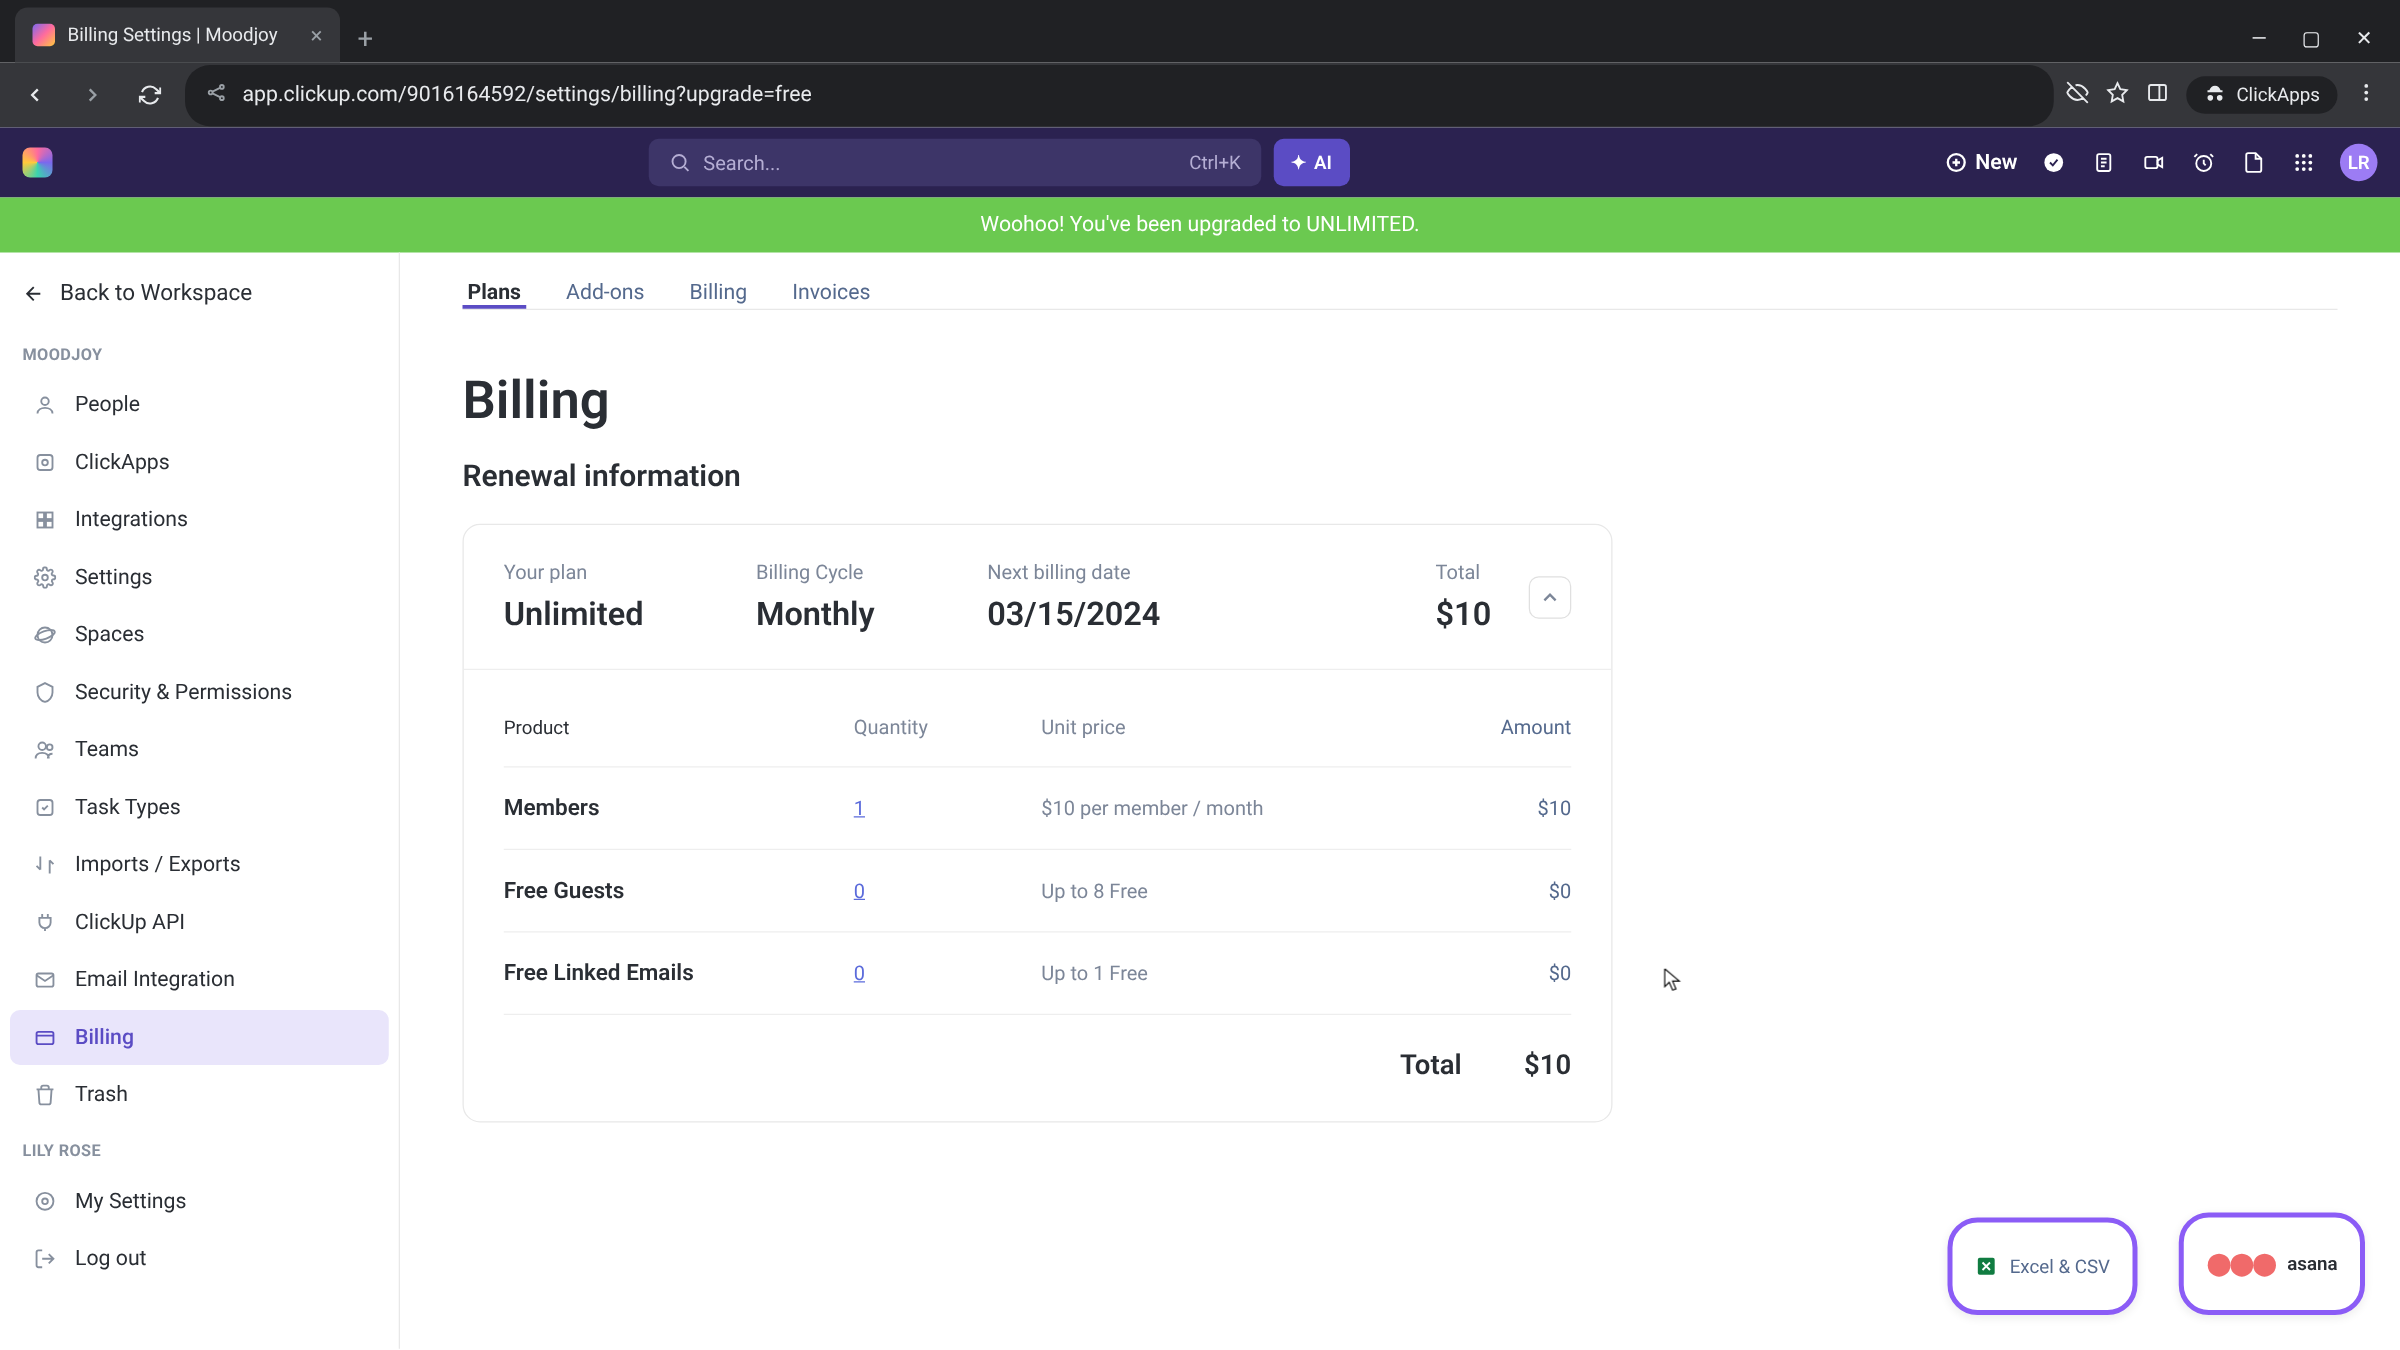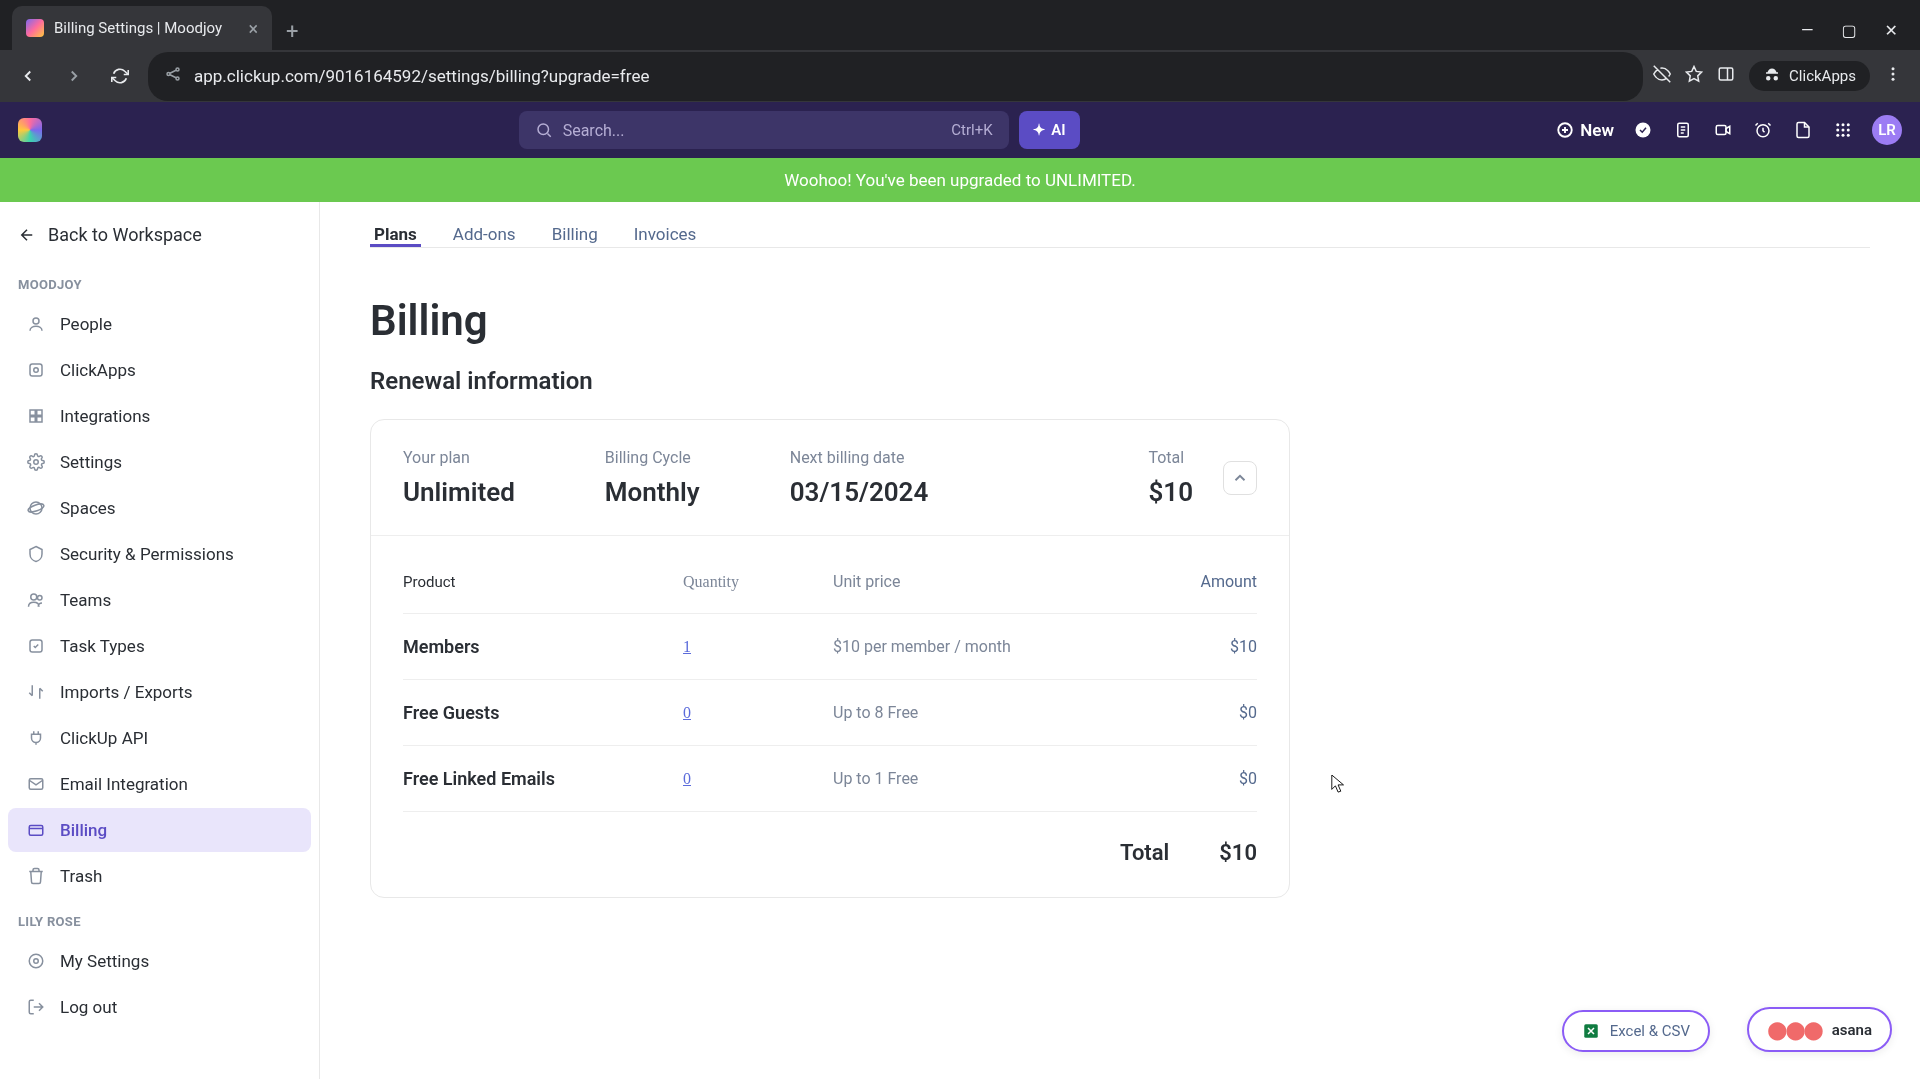--- a/index.html
+++ b/index.html
@@ -61,28 +61,28 @@
 .summary { display: flex; padding: 28px 32px; gap: 90px; border-bottom: 1px solid #eee; align-items: center; }
 .summary-col .label { font-size: 16px; color: #7c8698; margin-bottom: 10px; }
 .summary-col .value { font-size: 26px; font-weight: 600; color: #2a2e34; }
 .caret-box { width: 34px; height: 34px; border: 1px solid #e0e0e0; border-radius: 8px; display: flex; align-items: center; justify-content: center; color: #7c8698; cursor: pointer; margin-left: -60px; }
 
 .table { padding: 14px 32px 0; }
 .row { display: grid; grid-template-columns: 280px 150px 300px 1fr; padding: 22px 0; border-bottom: 1px solid #eee; align-items: center; }
 .row.header .cell { font-size: 15px; color: #7c8698; font-weight: 400; }
 .row .cell.product { font-size: 18px; font-weight: 600; color: #2a2e34; }
 .row.header .cell.product { font-weight: 400; font-size: 15px; }
-.row .cell.qty { color: #5b6bdb; text-decoration: underline; cursor: pointer; font-size: 16px; font-family: Liberation Serif, serif; }
+.row .cell.qty { color: #5b6bdb; text-decoration: underline; cursor: pointer; font-size: 16px; }
 .row.header .cell.qty { text-decoration: none; color: #7c8698; cursor: default; }
 .row .cell.unit { color: #7c8698; font-size: 16px; }
 .row .cell.amount { text-align: right; color: #54698d; font-size: 16px; }
 .total-row { display: flex; justify-content: flex-end; gap: 50px; padding: 28px 32px 32px; font-size: 22px; font-weight: 600; color: #2a2e34; }
 
 
-.float-pill { position: fixed; bottom: 28px; background: #fff; border: 2px solid #8b5cf6; border-radius: 24px; padding: 10px 18px; display: flex; align-items: center; gap: 10px; font-size: 15px; color: #54698d; box-shadow: 0 2px 8px rgba(0,0,0,.08); cursor: pointer; }
+.float-pill { position: fixed; bottom: 28px; background: #fff; border: 4px solid #8b5cf6; border-radius: 24px; padding: 26px 18px; display: flex; align-items: center; gap: 10px; font-size: 15px; color: #54698d; box-shadow: 0 2px 8px rgba(0,0,0,.08); cursor: pointer; }
 .pill-excel { right: 210px; }
 .pill-asana { right: 28px; }
 .pill-asana .dots { color: #f06a6a; font-size: 18px; letter-spacing: -2px; }
 
 .cursor-ptr { position: fixed; left: 1330px; top: 775px; font-size: 16px; color: #000; pointer-events: none; }
 
 svg { width: 18px; height: 18px; }
 </style>
 </head>
 <body>

